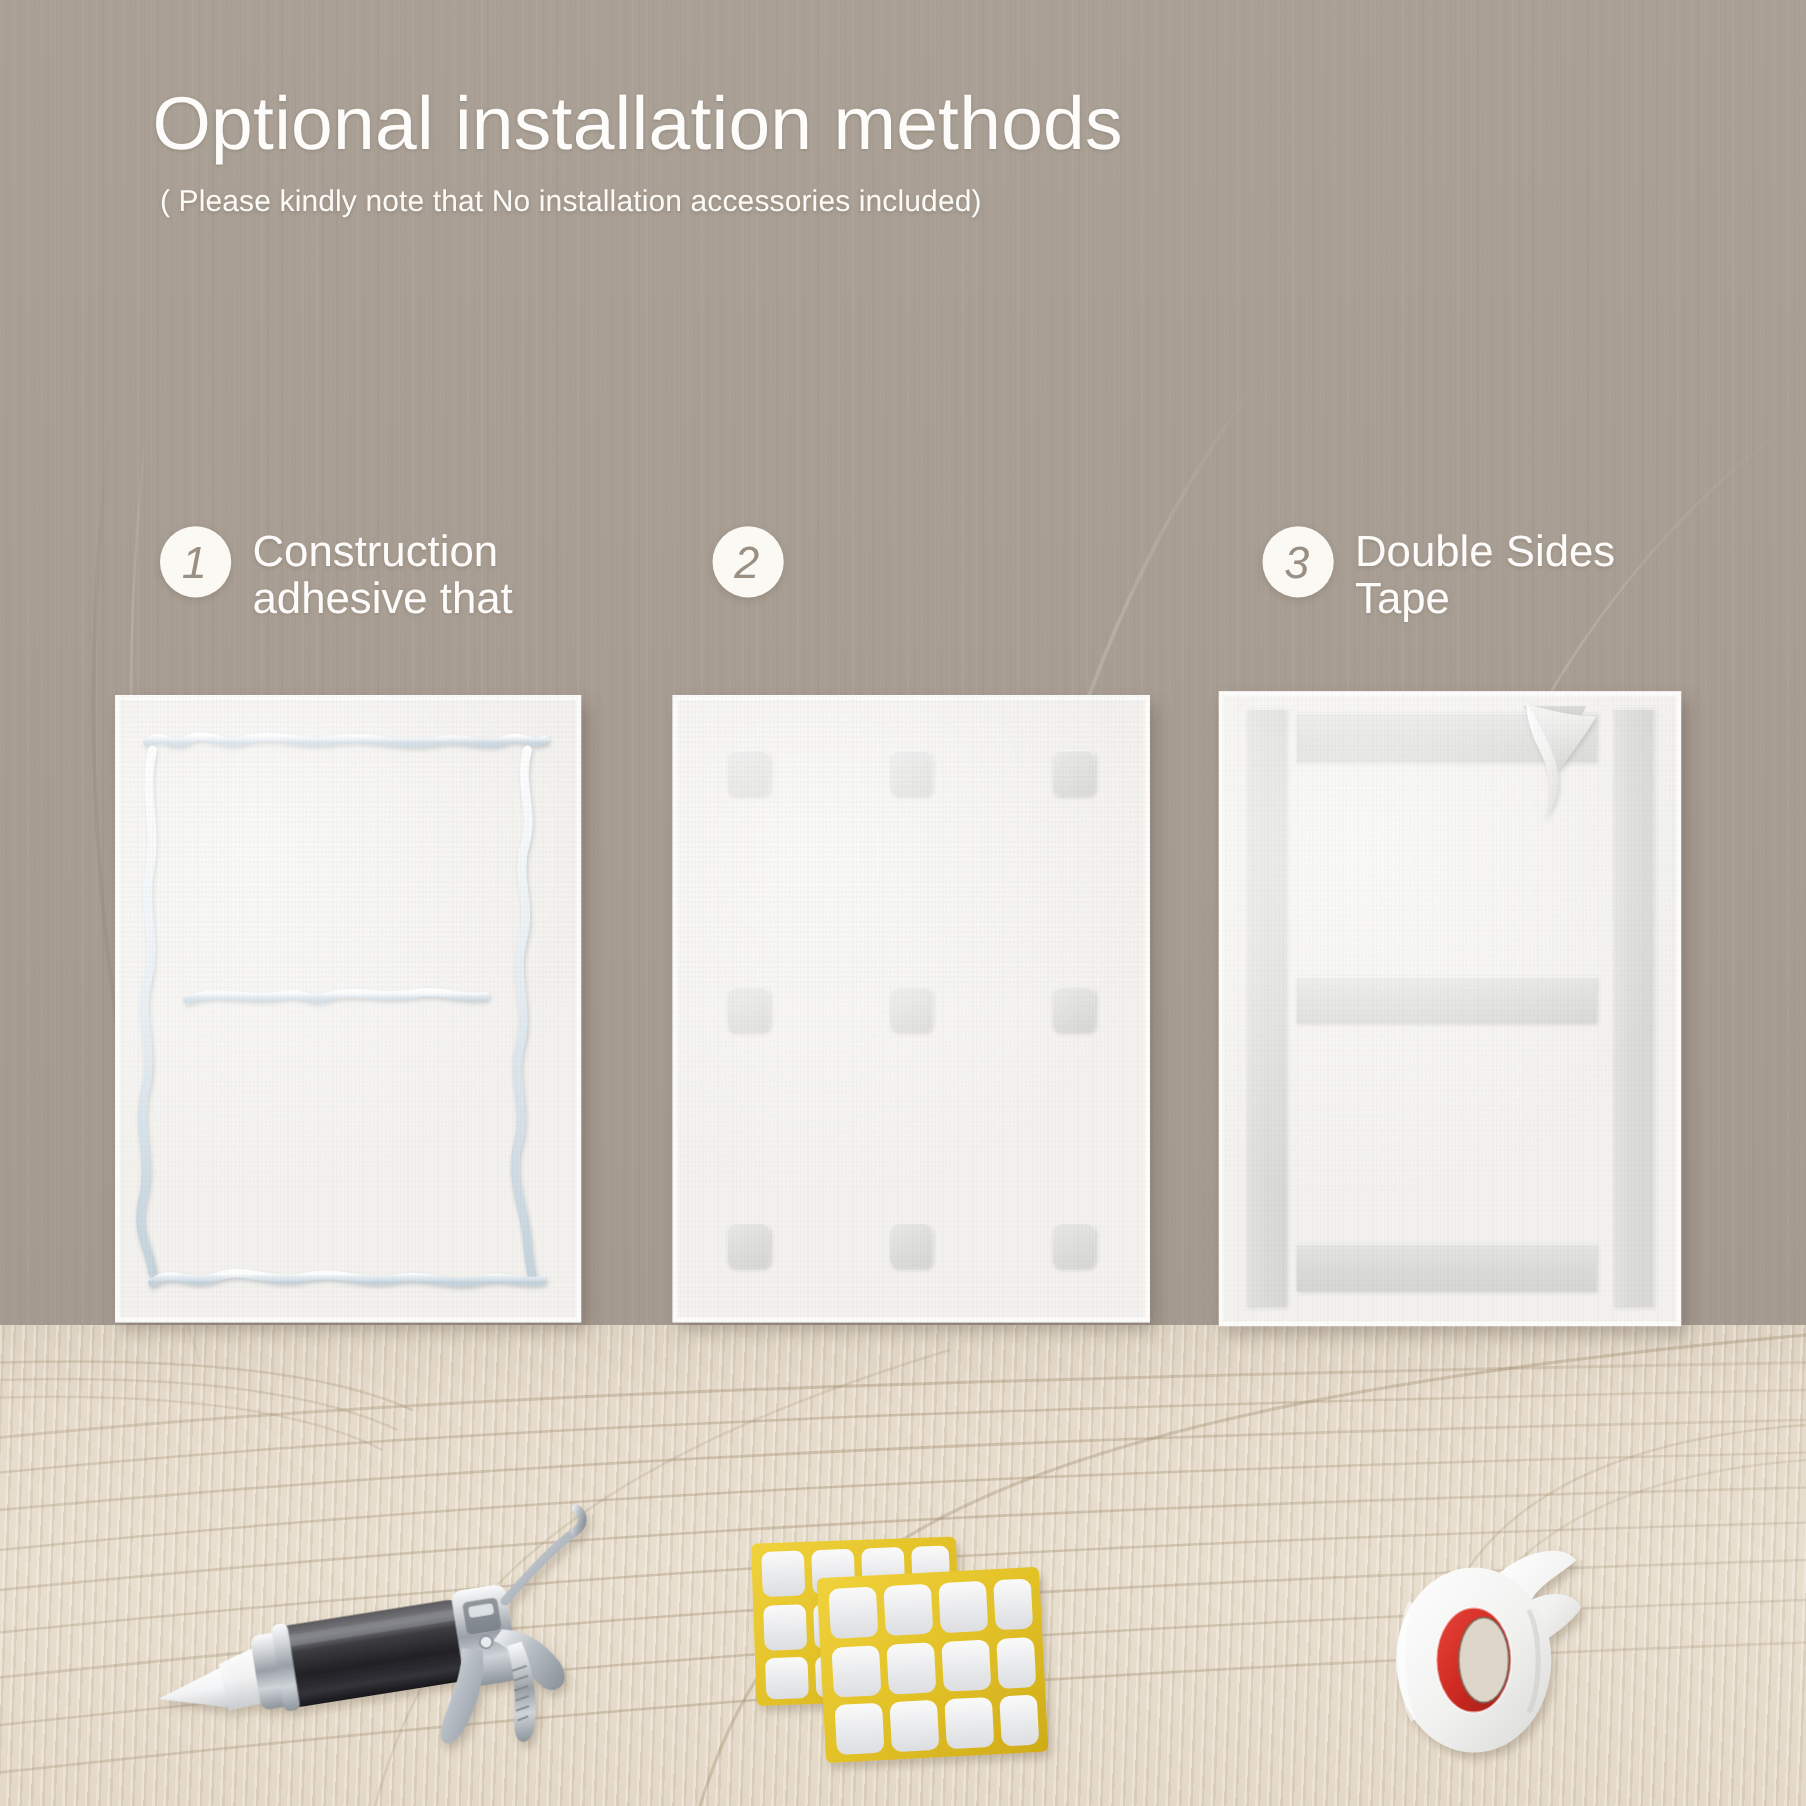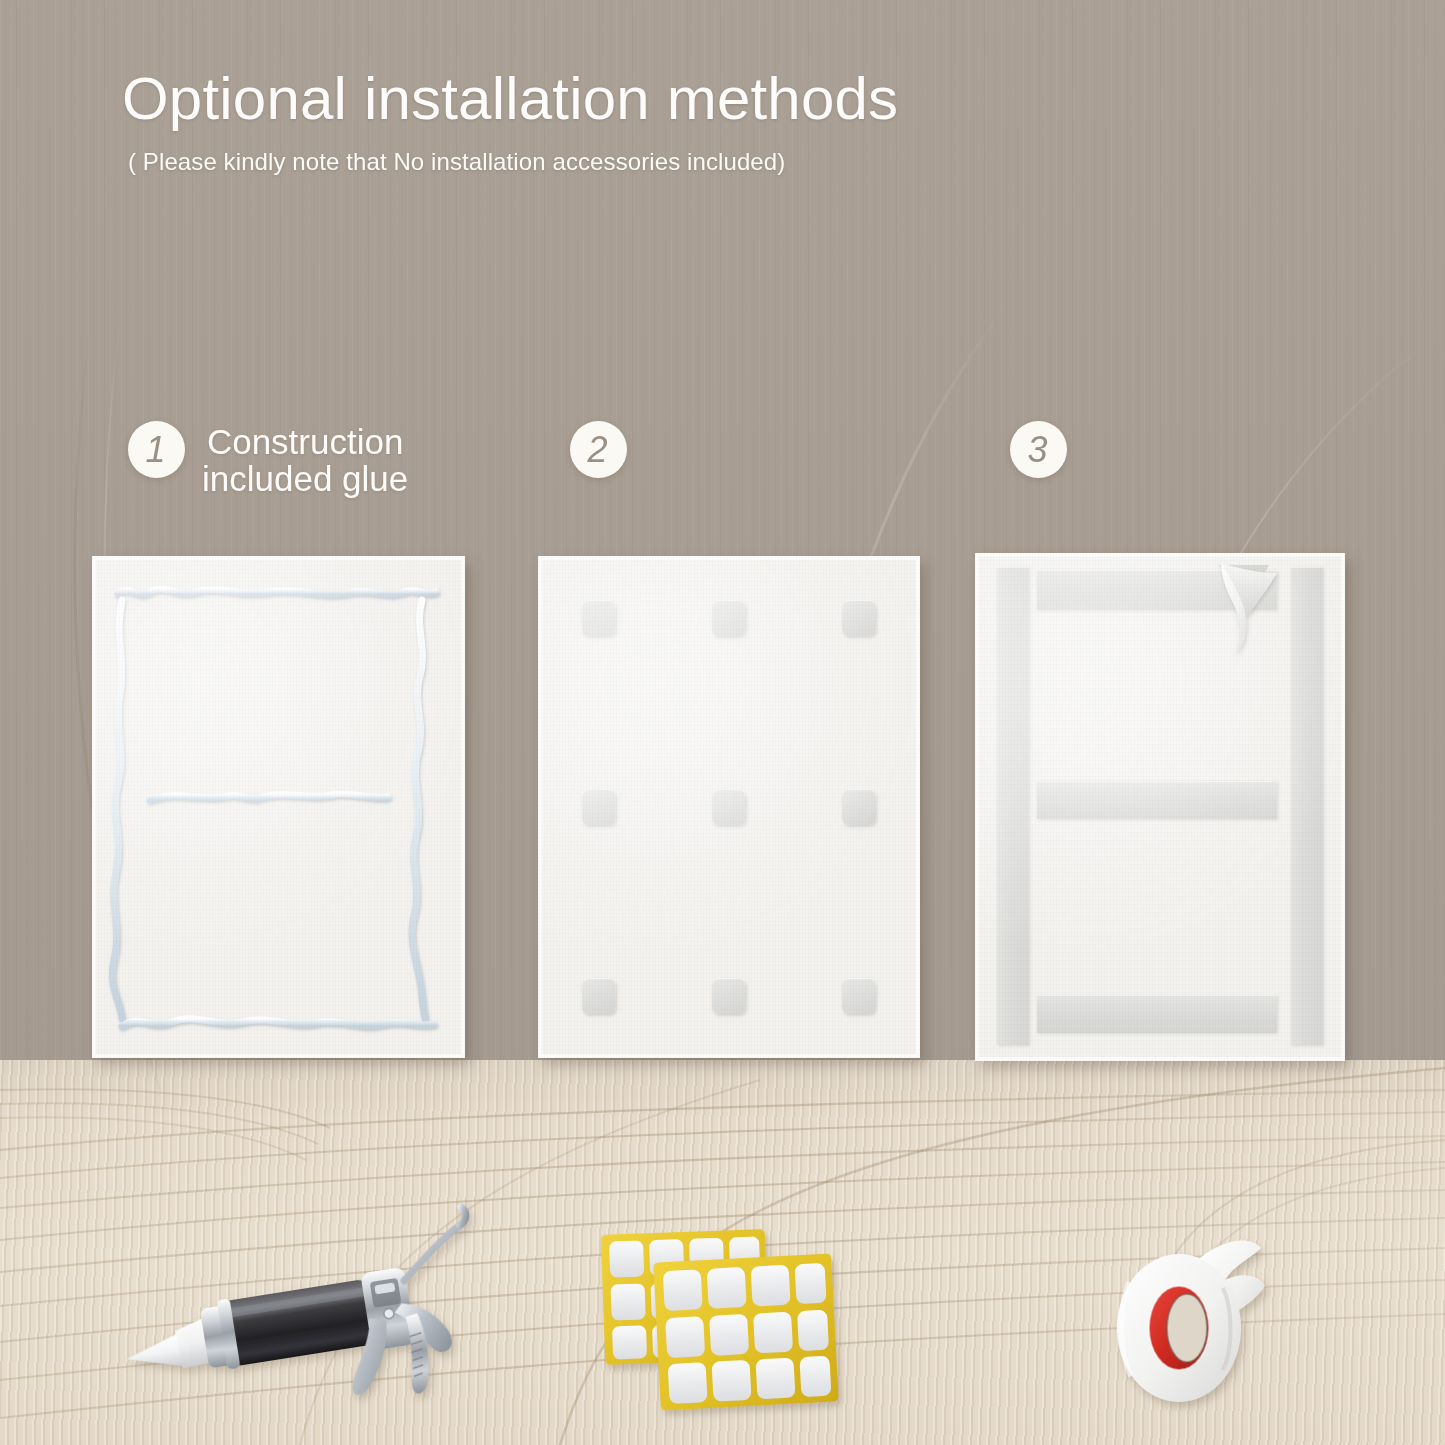--- a/index.html
+++ b/index.html
@@ -4,21 +4,21 @@
 <style>
   * { margin:0; padding:0; box-sizing:border-box; }
   html,body { width:1445px; height:1445px; overflow:hidden; }
   body {
     font-family:"Liberation Sans", sans-serif;
     background:#a89e93;
     position:relative;
   }
 
   
-  #stage { position:absolute; inset:0; overflow:hidden;text-align:center; }
+  #stage { position:absolute; inset:0; overflow:hidden; }
 
   .bg-upper {
     position:absolute; left:0; top:0; width:1445px; height:1110px;
     background:
       linear-gradient(180deg,#aaa095 0%,#a89d92 55%,#a59a8f 100%);
   }
   
   .bg-upper-lines {
     position:absolute; left:0; top:0; width:1445px; height:1110px;
     background-image:repeating-linear-gradient(90deg,
@@ -184,29 +184,31 @@
       <path d="M 1445 1168 C 1310 1178 1214 1222 1178 1300" fill="none" stroke="#9c8869" stroke-opacity=".18" stroke-width="2"></path>
     </g>
   </svg>
 
   <div class="title">Optional installation methods</div>
   <div class="subtitle">( Please kindly note that No installation accessories included)</div>
 
   <div class="step step-1">
     <div class="badge">1</div>
     <div class="step-label">Construction
-included glue</div>
+adhesive that</div>
   </div>
 
   <div class="step step-2">
     <div class="badge">2</div>
   </div>
 
   <div class="step step-3">
     <div class="badge">3</div>
+    <div class="step-label">Double Sides
+Tape</div>
   </div>
 
   <div class="panel" id="panel1">
     <div class="panel-inner">
       <svg class="glue-svg" viewBox="0 0 373 502" preserveAspectRatio="none">
         <defs>
           <linearGradient id="gl" x1="0" y1="0" x2="0" y2="1">
             <stop offset="0" stop-color="#ffffff"></stop>
             <stop offset=".45" stop-color="#e4ecf2"></stop>
             <stop offset="1" stop-color="#c6d4de"></stop>

